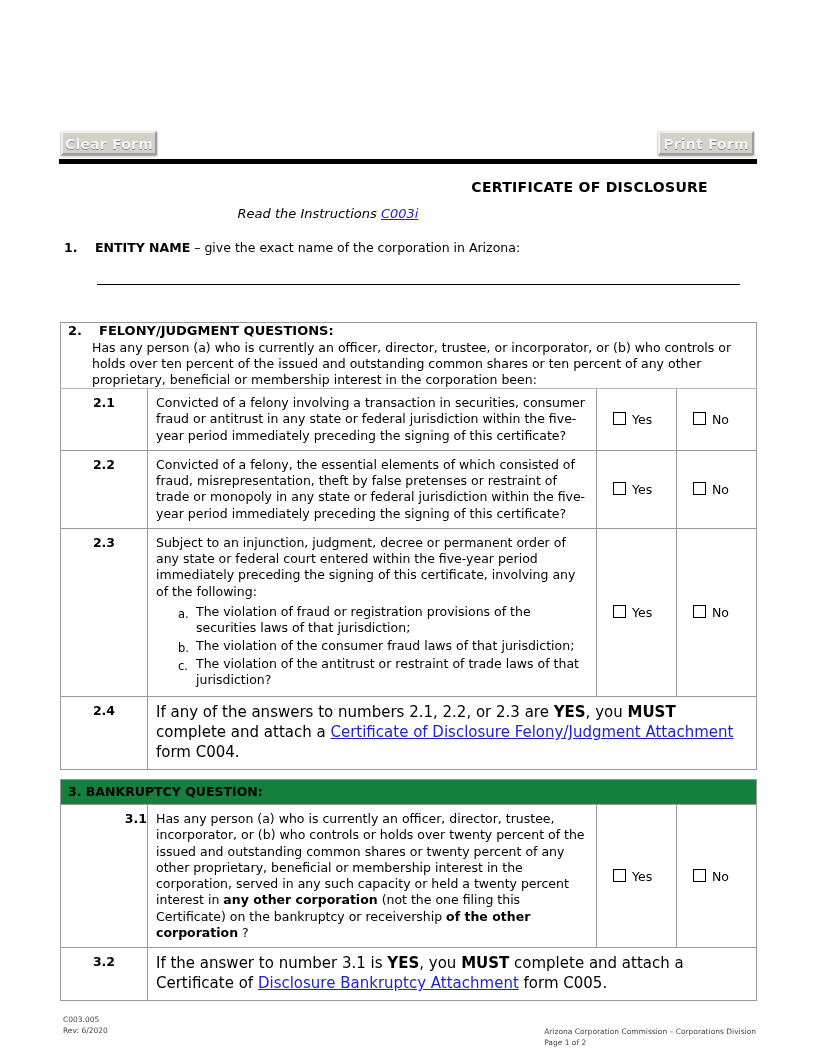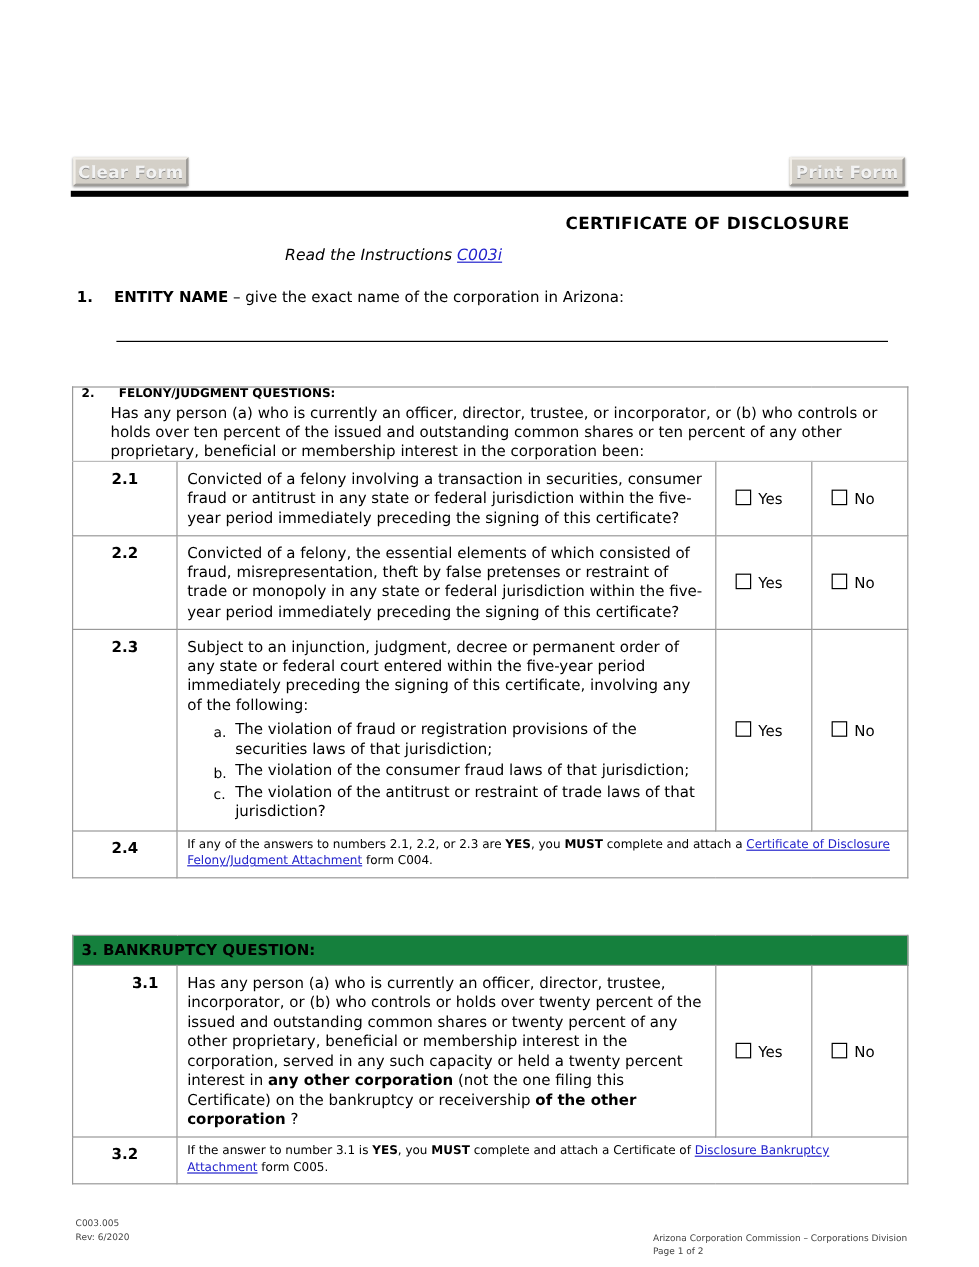--- a/index.html
+++ b/index.html
@@ -129,38 +129,38 @@
 
   #felony-table { top: 322px; }
   #bankruptcy-table { top: 779px; }
 
   .hdr-cell {
     padding: 5px 0 6px 0;
     border-bottom: 1px solid #bbb !important;
   }
   .hdr-line {
     font-weight: bold;
-    font-size: 10px;
+    font-size: 13px;
     padding-left: 7px;
   }
   .hdr-line .hnum { display: inline-block; width: 31px; }
   .hdr-body {
     padding: 2px 10px 0 31px;
     font-size: 12.5px;
     line-height: 1.28;
   }
 
   .qnum {
     width: 87px;
     text-align: center;
     font-weight: bold;
     padding-top: 6px !important;
     font-size: 12.5px;
   }
-  .qnum.left-ind { text-align: center; padding-left: 34px !important; margin-top: 27px; }
+  .qnum.left-ind { text-align: right; padding-left: 34px !important; margin-top: 27px; }
   .qbody {
     padding: 6px 8px 6px 8px !important;
     line-height: 1.3;
     font-size: 12.5px;
   }
   .qbody b { font-weight: bold; }
   .ck-cell {
     width: 80px;
     text-align: left;
     vertical-align: middle !important;
@@ -193,21 +193,21 @@
   .sublist li .lbl {
     position: absolute;
     left: 22px;
     top: 3px;
     font-size: 11.5px;
   }
 
   .note-cell {
     padding: 5px 8px 6px 8px !important;
     line-height: 1.35;
-    font-size: 10px;
+    font-size: 15px;
     margin-top: 22px;
   }
   .note-cell b { font-weight: bold; }
   .doclink {
     color: #2222cc;
     text-decoration: underline;
     cursor: pointer;
   }
 
   .sec3-hdr {

